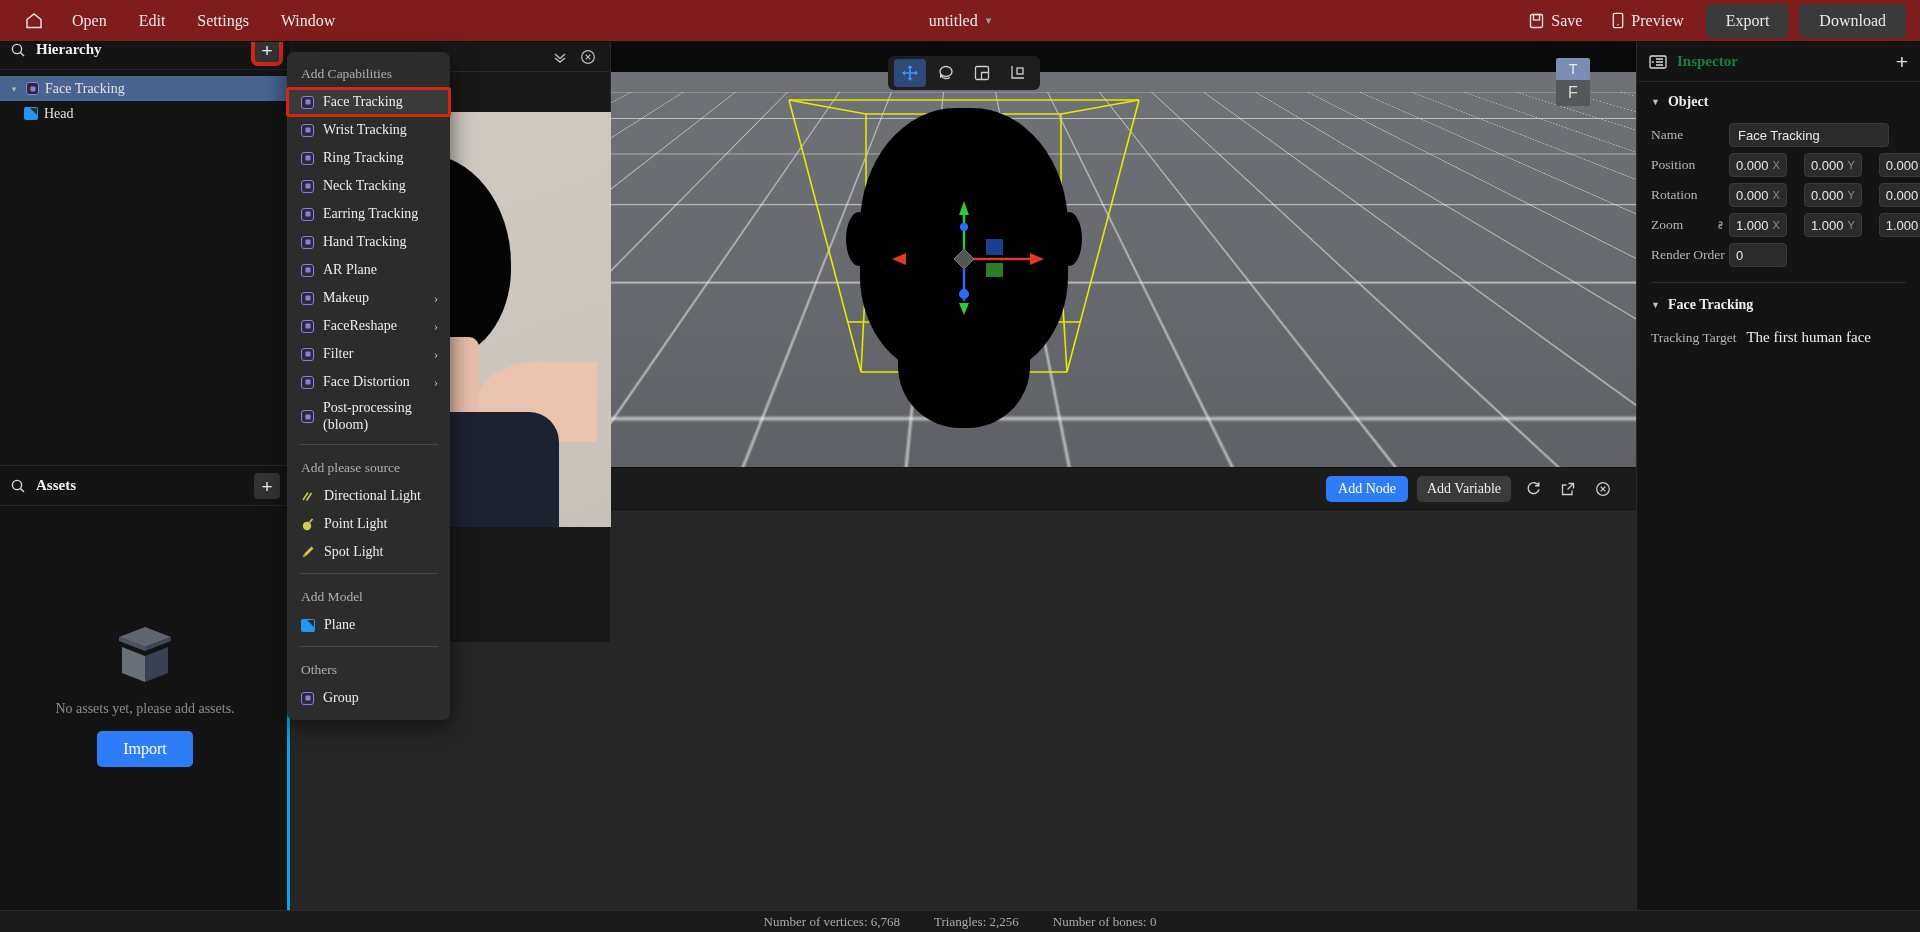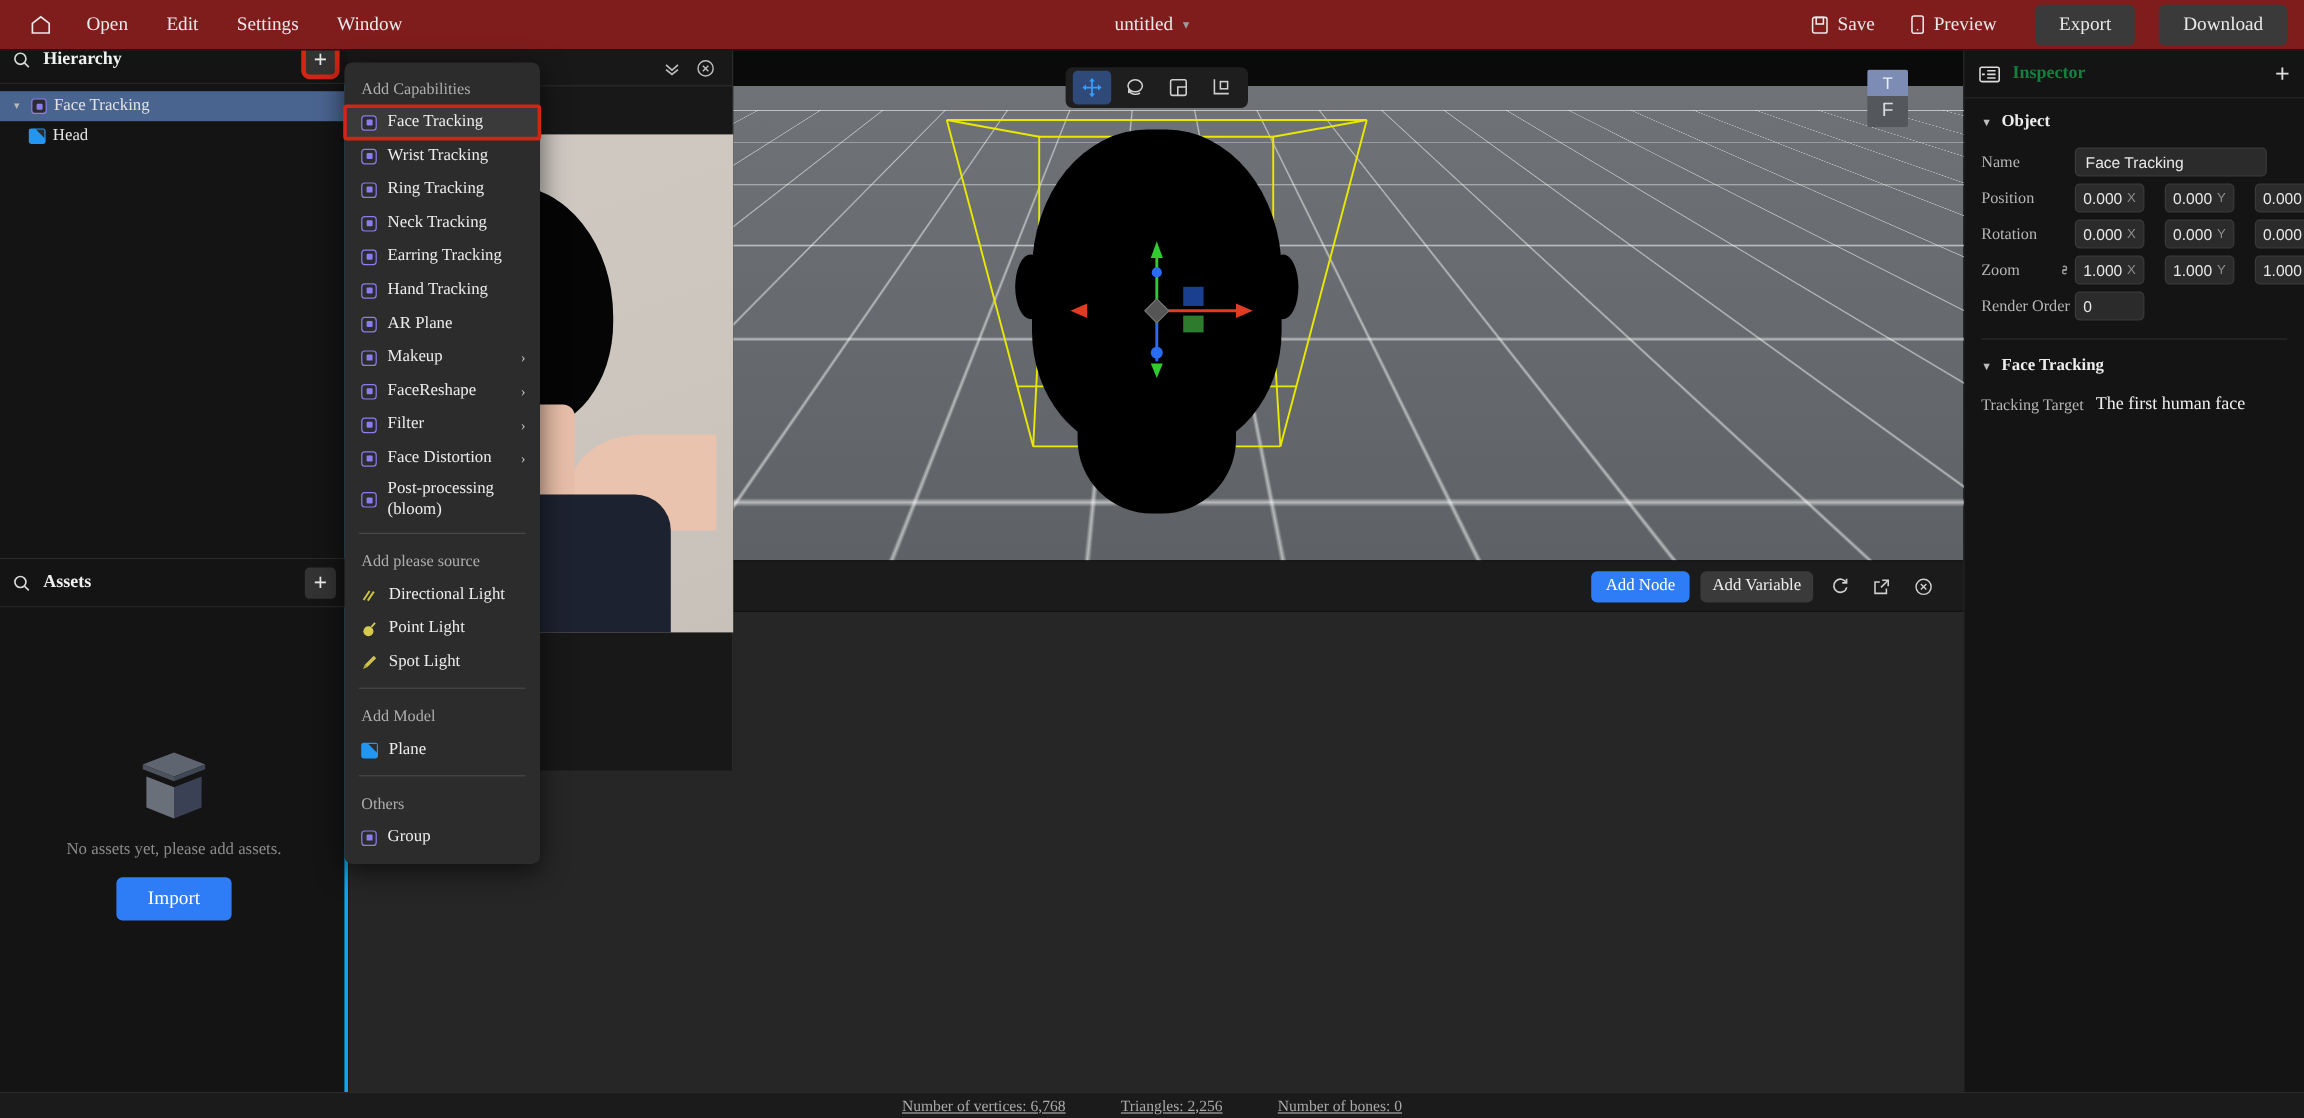--- a/index.html
+++ b/index.html
@@ -35,21 +35,21 @@
   #topbar .right-group {
     position: absolute; right: 14px; display: flex; align-items: center; gap: 6px;
   }
   .tb-text-btn {
     display: flex; align-items: center; gap: 7px;
     color: #e9e9e9; font-size: 16px; padding: 6px 12px; border-radius: 5px;
   }
   .tb-btn {
     color: #e9e9e9; font-size: 16px; padding: 8px 20px; border-radius: 5px;
     background: #3a3a3a; border: none; font-family: inherit;
-    margin-left: 14px;
+    margin-left: 4px;
   }
 
   
   #left-col {
     position: absolute; left: 0; top: 30px; width: 290px; height: 890px;
     background: #141414; border-right: 3px solid #0ea5e9;
     z-index: 20;
   }
   .panel-header {
     height: 40px; display: flex; align-items: center; gap: 10px;
@@ -309,22 +309,22 @@
   .link-icon { width: 14px; flex: 0 0 14px; color: #9a9a9a; font-size: 11px; text-align: center; }
   .insp-divider { height: 1px; background: #2c2c2c; margin: 12px 14px 2px 14px; }
   .tt-row { display: flex; align-items: center; padding: 6px 14px; gap: 10px; }
   .tt-row .lbl { color: #b5b5b5; font-size: 13.5px; }
   .tt-row .val { color: #f0f0f0; font-size: 15px; }
 
   
   #statusbar {
     position: absolute; left: 0; bottom: 0; width: 1920px; height: 22px;
     background: #1b1b1b; border-top: 1px solid #2a2a2a;
-    display: flex; align-items: center; justify-content: center; gap: 46px;
-    color: #a9a9a9; font-size: 13px; z-index: 30; text-decoration: underline;
+    display: flex; align-items: center; justify-content: center; gap: 34px;
+    color: #a9a9a9; font-size: 13px; z-index: 30;
   }
   svg { display: block; }
 </style>
 </head>
 <body>
 
 <div id="topbar">
   <div class="home-btn">
     <span>
       <svg width="20" height="20" viewBox="0 0 20 20" fill="none" stroke="#e9e9e9" stroke-width="1.4">

